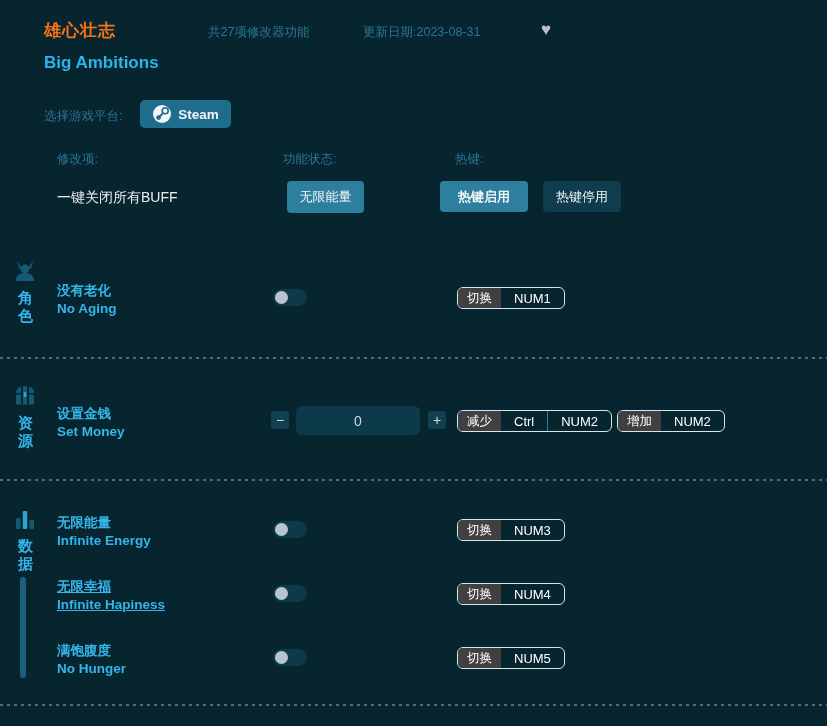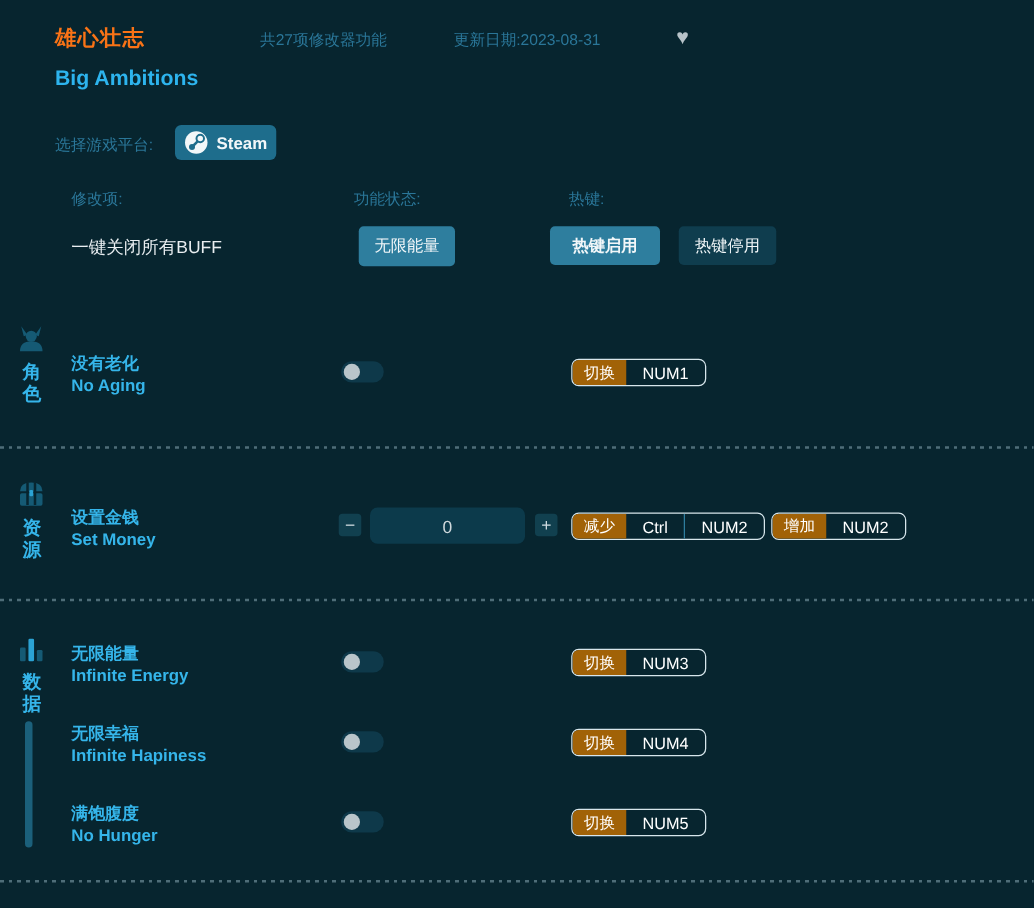--- a/index.html
+++ b/index.html
@@ -10,21 +10,21 @@
   .abs { position:absolute; }
 
   .title-cn { left:44px; top:19px; font-size:17px; font-weight:bold; color:#f97316; letter-spacing:1px; }
   .meta { font-size:12.5px; color:#2a7698; }
   .meta-count { left:208px; top:24px; }
   .meta-date { left:363px; top:24px; }
   .heart { left:541px; top:20px; font-size:17px; color:#b7c3c9; }
   .title-en { left:44px; top:53px; font-size:17px; font-weight:bold; color:#2db4ee; }
 
   .platform-label { left:44px; top:108px; }
-  .steam-btn { left:140px; top:100px; width:81px; height:28px; background:#1e6d8c; border-radius:5px;
+  .steam-btn { left:140px; top:100px; width:91px; height:28px; background:#1e6d8c; border-radius:5px;
     display:flex; align-items:center; justify-content:center; gap:6px; border:none; cursor:pointer; }
   .steam-btn span { color:#f2f7f9; font-size:13.5px; font-weight:bold; }
 
   .col-head { top:151px; font-size:12.5px; color:#2a7698; }
   .ch-mod { left:57px; } .ch-status { left:283px; } .ch-hot { left:455px; }
 
   .master-label { left:57px; top:189px; font-size:14px; color:#e9eef1; }
   .btn { border:none; cursor:pointer; color:#f2f7f9; font-size:13px; border-radius:4px;
     display:flex; align-items:center; justify-content:center; font-family:inherit; }
   .btn-teal { background:#2e7e9e; }
@@ -37,21 +37,21 @@
   .vlabel { left:17px; width:17px; text-align:center; color:#35b5ea; font-weight:bold;
     font-size:15px; line-height:18px; word-break:break-all; }
 
   .fname { left:57px; font-size:13.5px; font-weight:bold; color:#35b5ea; line-height:17.5px; }
 
   .toggle { left:273px; width:34px; height:17px; border-radius:9px; background:#0e394a; cursor:pointer; }
   .toggle .knob { position:absolute; left:2px; top:2px; width:13px; height:13px; border-radius:50%; background:#b9c5ca; }
 
   .chip { position:absolute; display:inline-flex; align-items:stretch; height:22px;
     border:1px solid #d7e6ec; border-radius:6px; overflow:hidden; background:transparent; }
-  .chip .act { background:#a16207; color:#fff; font-size:12.5px; display:flex; align-items:center; padding:0 9px; }
+  .chip .act { background:#404040; color:#fff; font-size:12.5px; display:flex; align-items:center; padding:0 9px; }
   .chip .key { color:#fff; font-size:13px; display:flex; align-items:center; padding:0 13px; }
   .chip .key + .key { border-left:1px solid #2e7e9e; }
 
   .step-btn { width:18px; height:18px; background:#11404f; color:#cfdbe0; border:none; border-radius:3px;
     font-size:14px; line-height:1; display:flex; align-items:center; justify-content:center; cursor:pointer; }
   .money-input { left:296px; top:406px; width:124px; height:29px; background:#0c3a4b; border:none;
     border-radius:6px; color:#cfd8dc; font-size:14px; text-align:center; font-family:inherit; }
 
   .dotted { left:0; width:827px; height:2px;
     background-image:repeating-linear-gradient(to right,#4e6d78 0 3px,transparent 3px 7px); }
@@ -152,21 +152,21 @@
     <div>Infinite Energy</div>
   </div>
   <div class="abs toggle" style="top:521px;">
       <div class="knob"></div>
     </div>
   <div class="chip" style="left:457px; top:519px;">
     <span class="act">切换</span>
     <span class="key">NUM3</span>
   </div>
 
-  <div class="abs fname" style="top:578px;">
+  <div class="abs fname" style="top:578px;text-decoration:underline;">
     <div>无限幸福</div>
     <div>Infinite Hapiness</div>
   </div>
   <div class="abs toggle" style="top:585px;">
       <div class="knob"></div>
     </div>
   <div class="chip" style="left:457px; top:583px;">
     <span class="act">切换</span>
     <span class="key">NUM4</span>
   </div>

